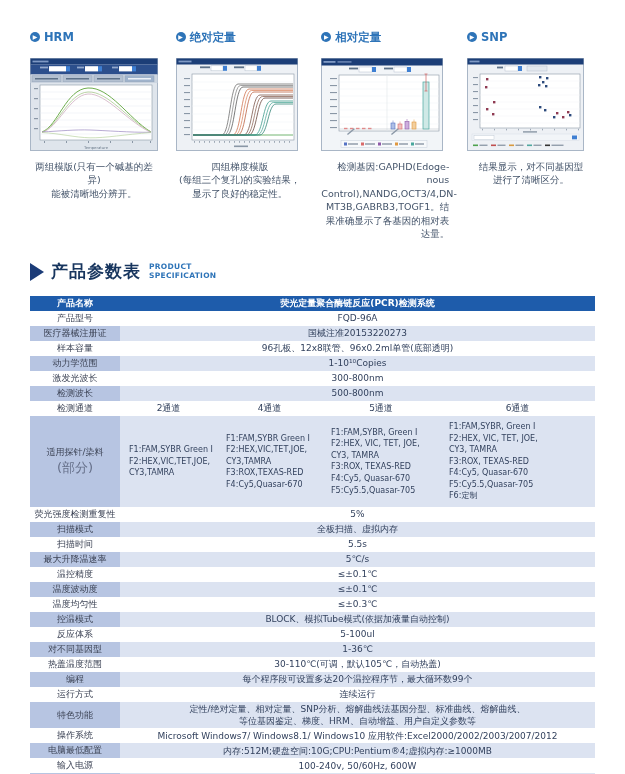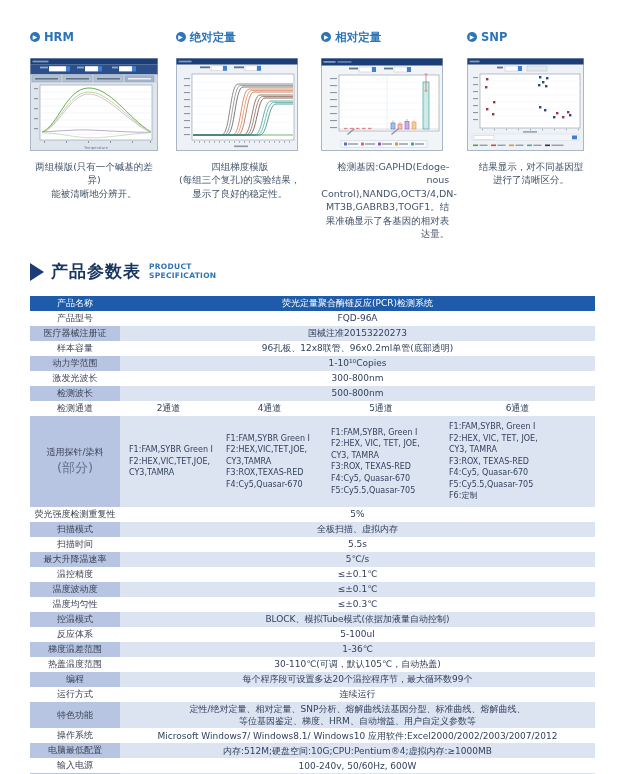--- a/index.html
+++ b/index.html
@@ -45,21 +45,21 @@
 
   
   .spec-table{margin-top:9px;width:565px;font-size:9px;}
   .t-row{display:flex;min-height:13.6px;}
   .t-row .cell{display:flex;align-items:center;justify-content:center;}
   .t-row .label{width:90px;flex:0 0 90px;text-align:center;color:#3d4456;padding:1px 2px;box-sizing:border-box;flex-direction:column;}
   .t-row .value{flex:1;text-align:center;color:#33425e;white-space:pre-line;padding:1px 4px;box-sizing:border-box;line-height:1.35;}
   .t-row.shaded .label{background:#b7c5e2;}
   .t-row.shaded .value{background:#dce3f1;}
   .t-row.header-row{background:#1e5cab;min-height:15px;}
-  .t-row.header-row .label,.t-row.header-row .value{color:#ffffff;font-weight:normal;background:transparent;}
+  .t-row.header-row .label,.t-row.header-row .value{color:#ffffff;font-weight:bold;background:transparent;}
   .t-row .value.cols{display:grid;grid-template-columns:97px 105px 118px 1fr;padding:0;}
   .t-row .value.cols > div{display:flex;align-items:center;justify-content:center;white-space:pre-line;text-align:right;}
   .t-row.probes .value.cols{padding:5px 0;}
   .t-row.probes .value.cols > div{align-items:flex-start;justify-content:flex-start;text-align:left;font-size:8px;line-height:1.45;padding-left:9px;box-sizing:border-box;}
   .t-row.probes .label .note{font-size:13px;color:#66708a;}
 </style>
 </head>
 <body>
 
 <div class="page">
@@ -478,21 +478,21 @@
         </div>
         <div class="t-row shaded">
           <div class="cell label">控温模式</div>
           <div class="cell value">BLOCK、模拟Tube模式(依据加液量自动控制)</div>
         </div>
         <div class="t-row">
           <div class="cell label">反应体系</div>
           <div class="cell value">5-100ul</div>
         </div>
         <div class="t-row shaded">
-          <div class="cell label">梯度温差范围</div>
+          <div class="cell label">对不同基因型</div>
           <div class="cell value">1-36℃</div>
         </div>
         <div class="t-row">
           <div class="cell label">热盖温度范围</div>
           <div class="cell value">30-110℃(可调，默认105℃，自动热盖)</div>
         </div>
         <div class="t-row shaded">
           <div class="cell label">编程</div>
           <div class="cell value">每个程序段可设置多达20个温控程序节，最大循环数99个</div>
         </div>

